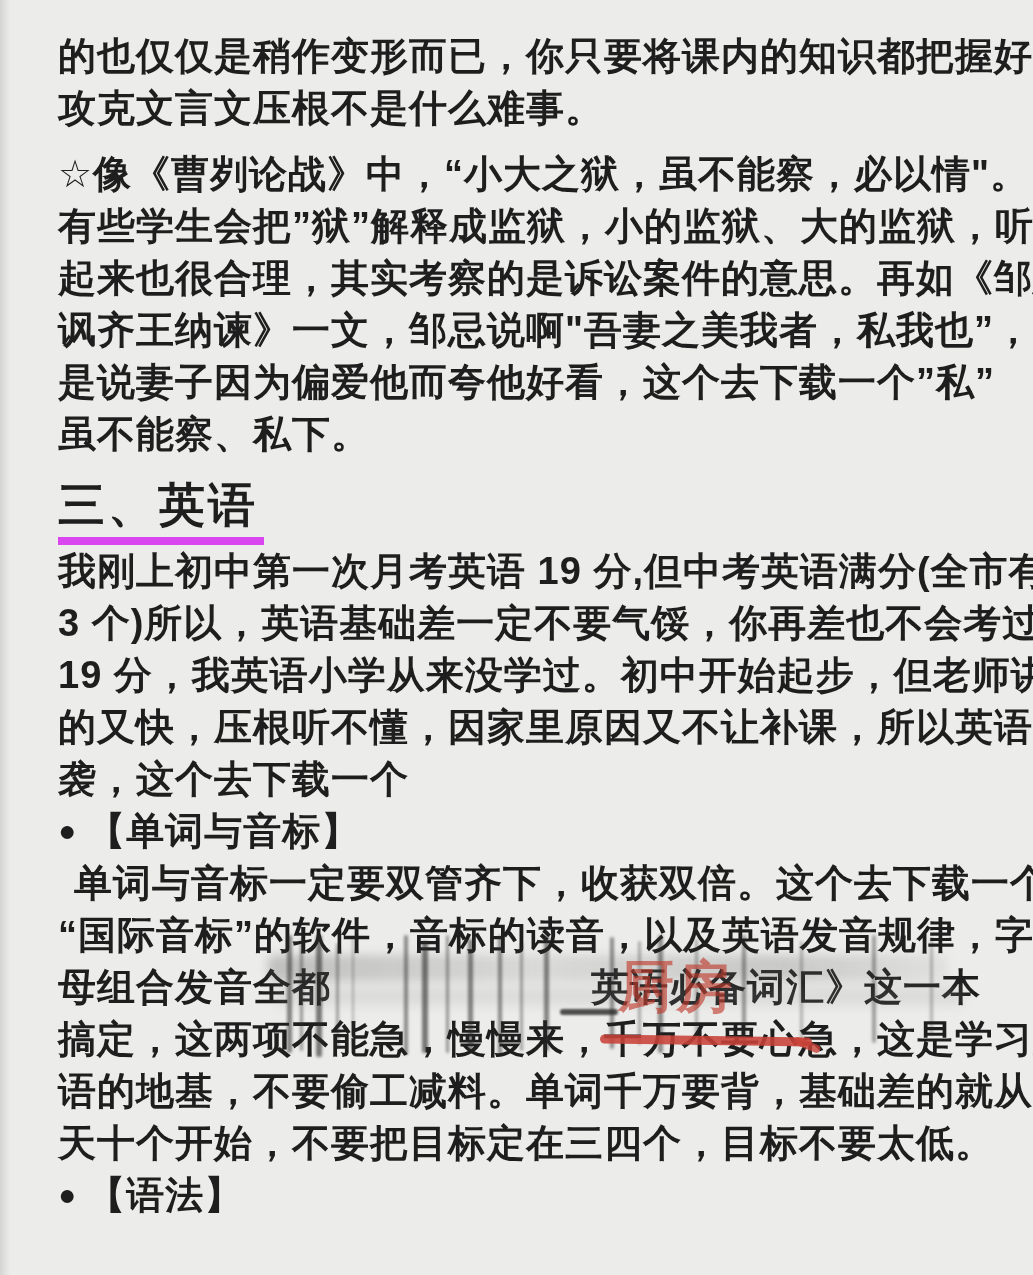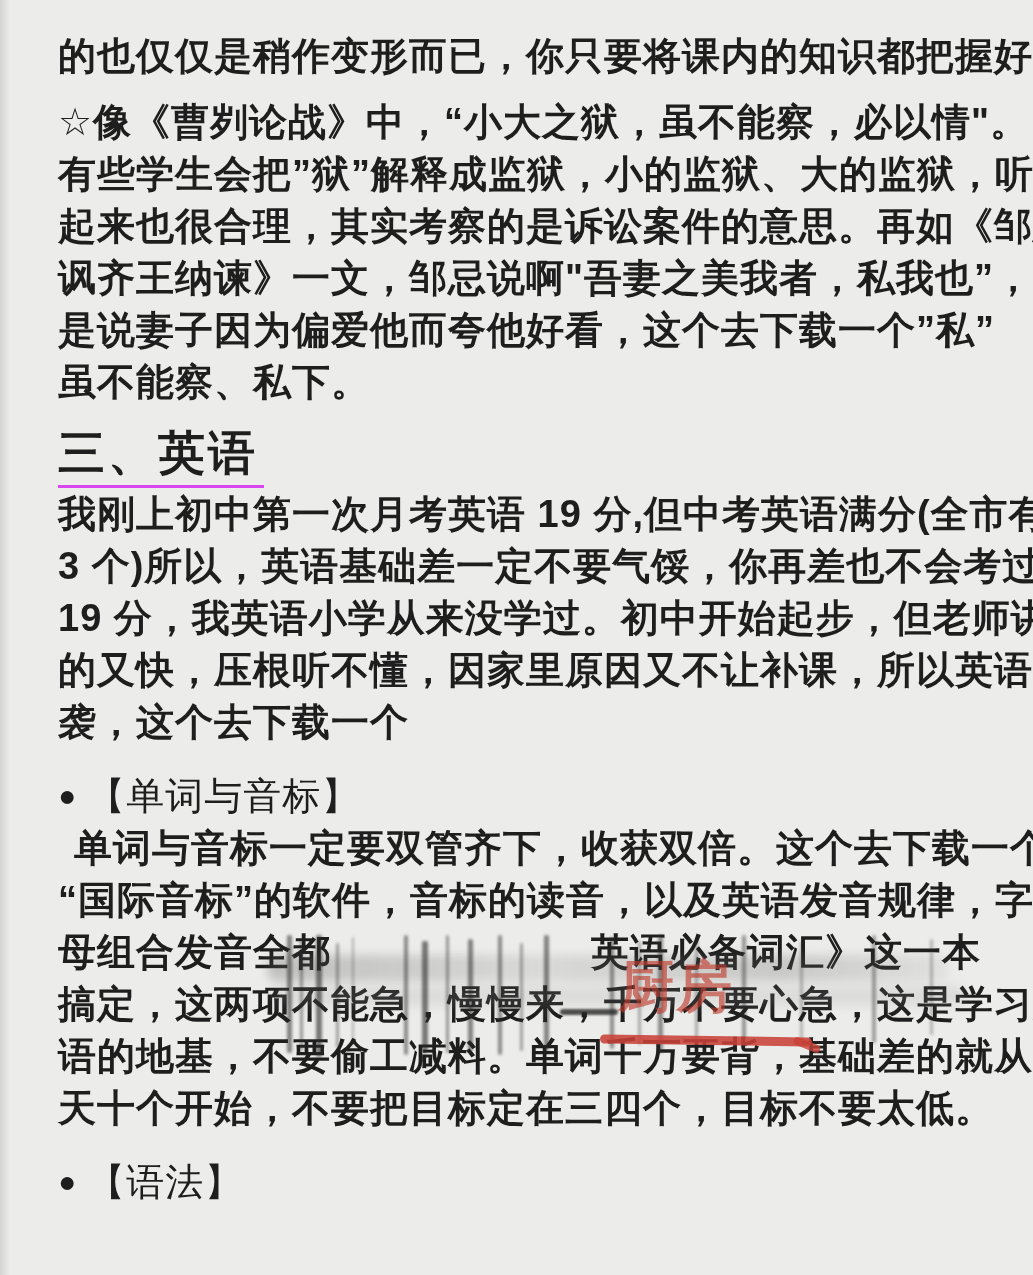--- a/index.html
+++ b/index.html
@@ -23,24 +23,24 @@
   .para{margin:0;}
   .para .line{white-space:nowrap;}
   .mt18{margin-top:14px;}
   .mt20{}
   .heading{
     margin-top:16px;
     font-size:47px;font-weight:800;line-height:58px;letter-spacing:3px;
   }
   .heading .hd-inner{
     display:inline-block;
-    border-bottom:3px solid #d946ef;
+    border-bottom:8px solid #d946ef;
     padding:0 6px 3px 0;
   }
-  .bullet-line{margin-top:22px;white-space:nowrap;font-weight:400;}
+  .bullet-line{white-space:nowrap;font-weight:700;}
   .bullet-glyph{font-size:30px;vertical-align:3px;margin-right:10px;}
   .indent1{padding-left:16px;}
   .gap-line{display:flex;align-items:baseline;position:relative;}
   .smudge-gap{flex:0 0 260px;height:1px;}
   
   .smudge{
     position:absolute;left:268px;top:935px;width:700px;height:125px;
     pointer-events:none;
   }
   .smudge .band{position:absolute;border-radius:8px;}
@@ -61,20 +61,21 @@
     transform:rotate(22deg);pointer-events:none;
   }
 </style>
 </head>
 <body>
 
 <div id="page">
 
   <div class="para">
     <div class="line">的也仅仅是稍作变形而已，你只要将课内的知识都把握好了，</div>
+    <div class="line">攻克文言文压根不是什么难事。</div>
   </div>
 
   <div class="para mt18">
     <div class="line">☆像《曹刿论战》中，“小大之狱，虽不能察，必以情"。</div>
     <div class="line">有些学生会把”狱”解释成监狱，小的监狱、大的监狱，听</div>
     <div class="line">起来也很合理，其实考察的是诉讼案件的意思。再如《邹忌</div>
     <div class="line">讽齐王纳谏》一文，邹忌说啊"吾妻之美我者，私我也”，</div>
     <div class="line">是说妻子因为偏爱他而夸他好看，这个去下载一个”私”</div>
     <div class="line">虽不能察、私下。</div>
   </div>

